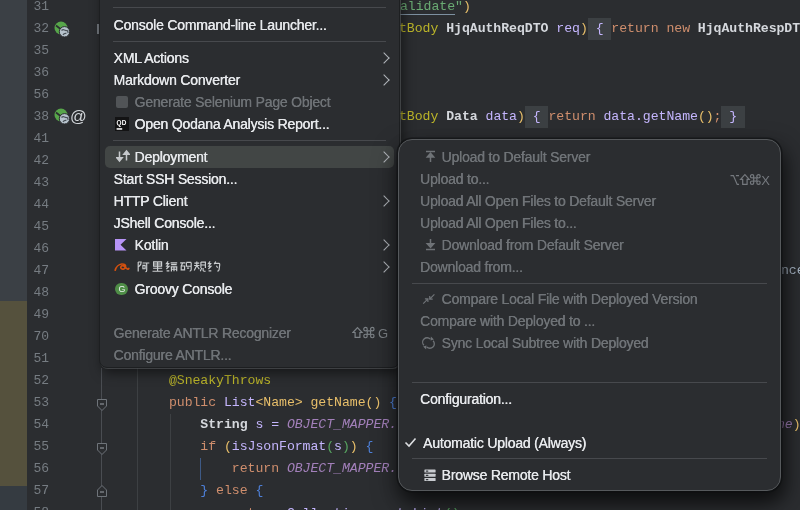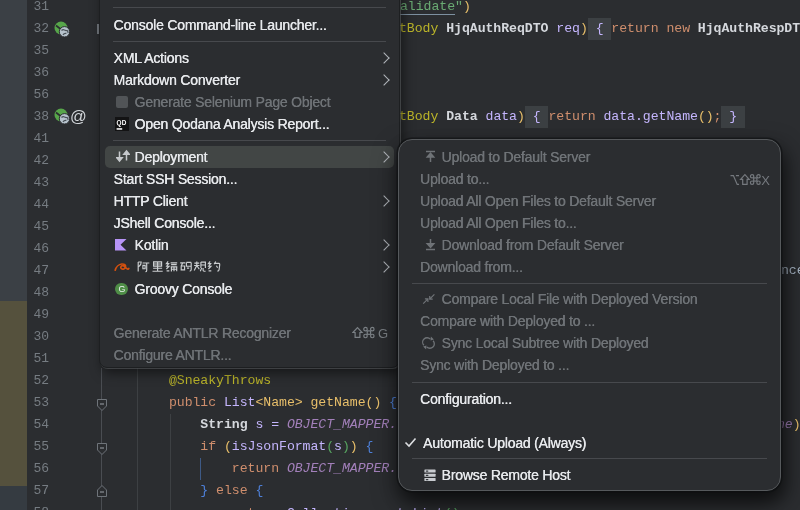--- a/index.html
+++ b/index.html
@@ -46,21 +46,21 @@
 <div class="ln" style="top:106px">38</div>
 <div class="ln" style="top:128px">41</div>
 <div class="ln" style="top:150px">42</div>
 <div class="ln" style="top:172px">43</div>
 <div class="ln" style="top:194px">44</div>
 <div class="ln" style="top:216px">45</div>
 <div class="ln" style="top:238px">46</div>
 <div class="ln" style="top:260px">47</div>
 <div class="ln" style="top:282px">48</div>
 <div class="ln" style="top:304px">49</div>
-<div class="ln" style="top:326px">30</div>
+<div class="ln" style="top:326px">70</div>
 <div class="ln" style="top:348px">51</div>
 <div class="ln" style="top:370px">52</div>
 <div class="ln" style="top:392px">53</div>
 <div class="ln" style="top:414px">54</div>
 <div class="ln" style="top:436px">55</div>
 <div class="ln" style="top:458px">56</div>
 <div class="ln" style="top:480px">57</div>
 <div class="ln" style="top:502px">58</div>
 
 <svg class="abs" style="left:54px;top:21px" width="18" height="18" viewBox="0 0 18 18">
@@ -265,23 +265,20 @@
   <div class="mrow" style="top:192px">
     <svg class="icon" style="left:21px;top:4px" width="15" height="14" viewBox="0 0 15 14">
         <g stroke="#6f7377" stroke-width="1.3" fill="none">
           <path d="M2.9 9.2 A4.4 4.4 0 0 1 9.3 3.1"></path>
           <path d="M12.1 4.8 A4.4 4.4 0 0 1 5.7 10.9"></path>
         </g>
         <path d="M9.9 0.6 L9.5 4.4 L12.9 3.5 Z M5.1 13.4 L5.5 9.6 L2.1 10.5 Z" fill="#6f7377"></path>
       </svg>
     <span class="mtxt dis" style="left:41.5px">Sync Local Subtree with Deployed</span>
     </div>
-  <div class="mrow" style="top:214px">
-      <span class="mtxt dis" style="left:20px">Sync with Deployed to ...</span>
-    </div>
   <div class="sep" style="top:242px"></div>
   <div class="mrow" style="top:248px">
       <span class="mtxt" style="left:20px">Configuration...</span>
     </div>
   <div class="mrow" style="top:292px">
     <svg class="icon" style="left:4px;top:5px" width="13" height="11" viewBox="0 0 13 11">
         <path d="M1.5 5.5 L5 9 L11.5 1.5" stroke="#dcdee1" stroke-width="1.6" fill="none"></path>
       </svg>
     <span class="mtxt" style="left:23px">Automatic Upload (Always)</span>
     </div>

